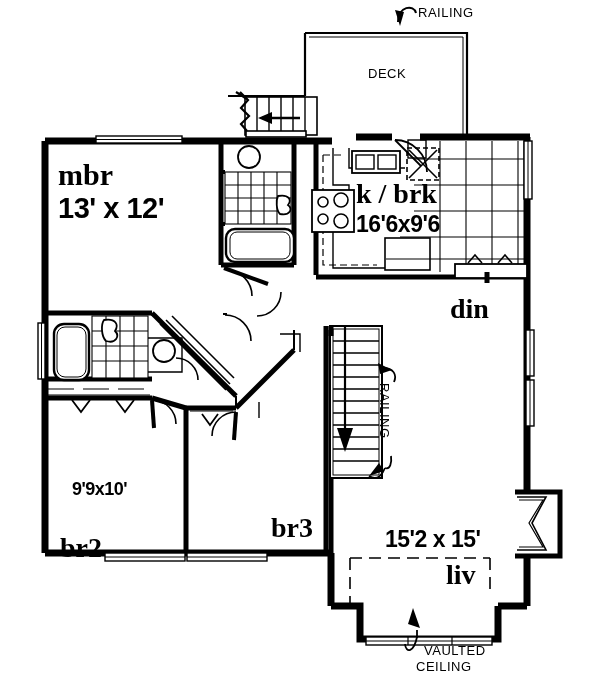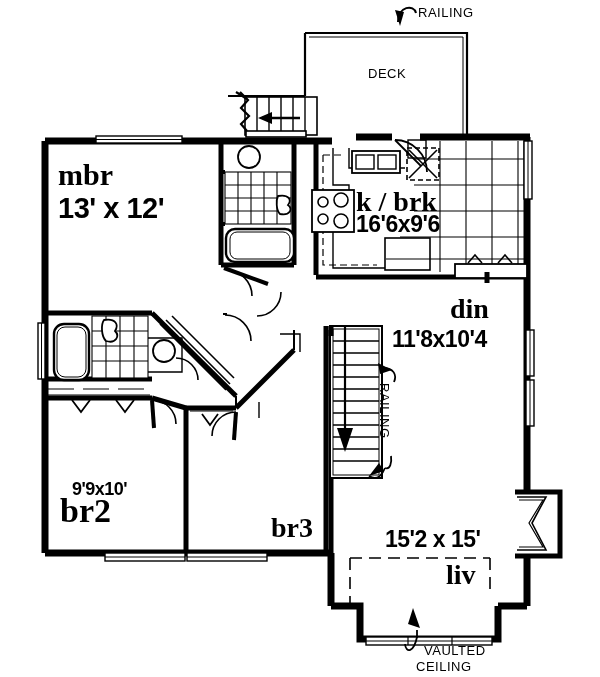--- a/index.html
+++ b/index.html
@@ -358,28 +358,27 @@
     <g fill="none" stroke="#000" stroke-width="2">
       <path d="M294,350 L294,330"></path>
       <path d="M236,396 L236,408"></path>
     </g>
 
   </svg>
 
   <div class="lbl room-name" style="left:58px;top:158px;font-size:30px;">mbr</div>
   <div class="lbl dim" style="left:58px;top:192px;font-size:29px;">13' x 12'</div>
 
-  <div class="lbl room-name" style="left:356px;top:186px;font-size:28px;">k / brk</div>
+  <div class="lbl room-name" style="left:356px;top:178px;font-size:28px;">k / brk</div>
   <div class="lbl dim" style="left:356px;top:211px;font-size:23px;">16'6x9'6</div>
 
   <div class="lbl room-name" style="left:450px;top:293px;font-size:28px;text-align:center;">din</div>
-  <div class="lbl dim" style="left:392px;top:326px;font-size:23px;">11'8x10'4</div>
 
   <div class="lbl dim" style="left:52px;top:479px;font-size:18px;margin-left:20px;">9'9x10'</div>
-  <div class="lbl room-name" style="left:60px;top:492px;font-size:34px;">br2</div>
+  <div class="lbl room-name" style="left:60px;top:532px;font-size:28px;">br2</div>
 
   <div class="lbl room-name" style="left:243px;top:512px;font-size:28px;margin-left:28px;">br3</div>
 
   <div class="lbl dim" style="left:385px;top:526px;font-size:23px;">15'2 x 15'</div>
   <div class="lbl room-name" style="left:446px;top:559px;font-size:28px;">liv</div>
 
   <div class="lbl note" style="left:418px;top:5px;">RAILING</div>
 
   <div class="lbl note" style="left:368px;top:66px;">DECK</div>
 

